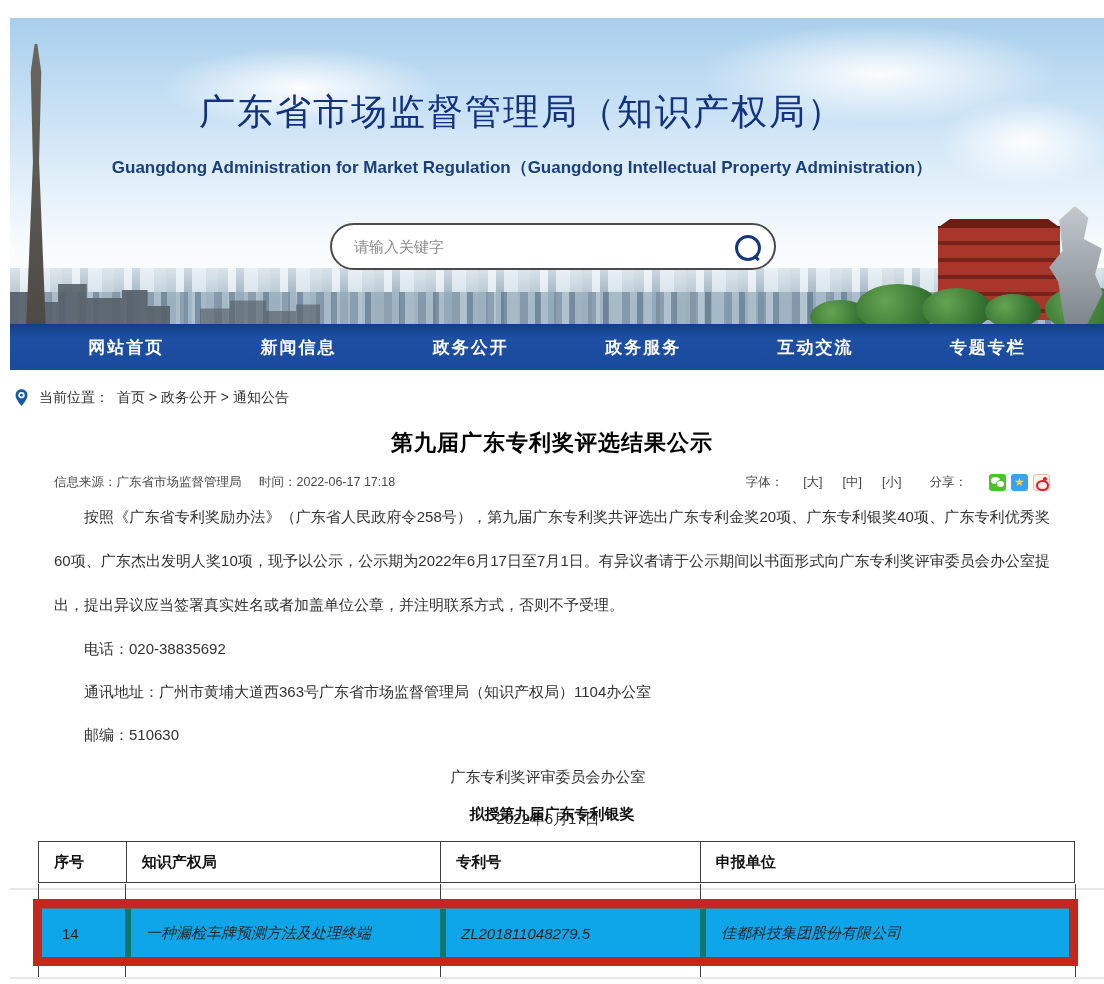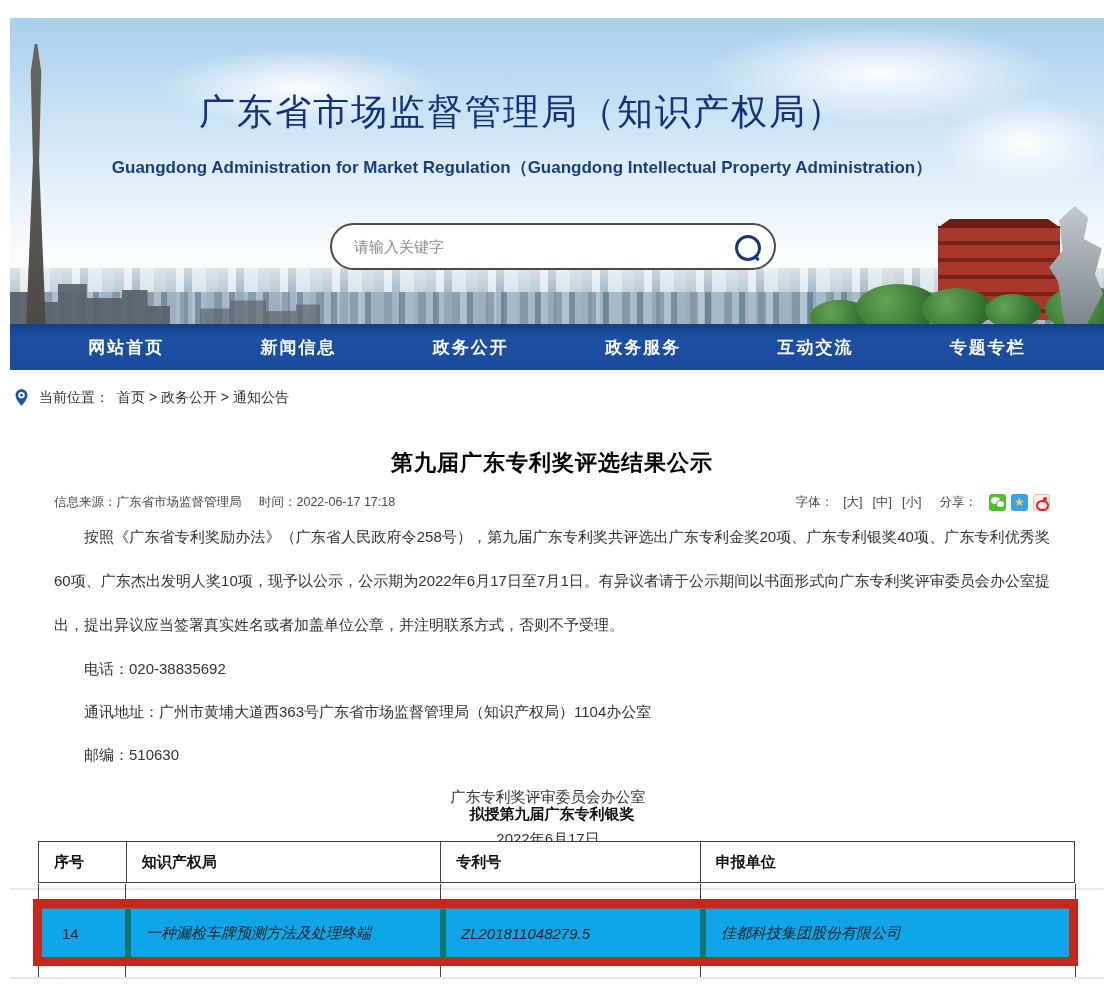--- a/index.html
+++ b/index.html
@@ -53,25 +53,25 @@
   .nav{position:absolute;left:10px;top:324px;width:1094px;height:46px;
     background:linear-gradient(180deg,#123e85 0%,#1d4fa3 30%,#1b4a9b 100%);
     display:flex;align-items:center;justify-content:space-around;padding:0 30px;}
   .nav a{color:#fff;font-size:17px;font-weight:bold;text-decoration:none;letter-spacing:2px;cursor:pointer;text-align:right;}
 
   
   .crumb{position:absolute;left:12px;top:388px;display:flex;align-items:center;gap:8px;font-size:14px;color:#333;}
   .crumb svg{display:block;}
 
   
-  .article{position:absolute;left:0;top:448px;width:1104px;padding:0 54px;color:#333;}
+  .article{position:absolute;left:0;top:428px;width:1104px;padding:0 54px;color:#333;}
   .article h2{margin:0 0 16px;text-align:center;font-size:22px;color:#000;font-weight:bold;letter-spacing:1px;}
   .meta{display:flex;justify-content:space-between;align-items:center;font-size:12.5px;color:#4a4a4a;margin-bottom:4px;}
   .meta-left span{margin-right:14px;}
-  .meta-right{display:flex;align-items:center;gap:10px;}
+  .meta-right{display:flex;align-items:center;gap:20px;}
   .fontsize{cursor:pointer;color:#444;}
   .share-icons{display:flex;align-items:center;gap:5px;margin-left:2px;}
   .si{width:17px;height:17px;border-radius:3px;position:relative;cursor:pointer;display:inline-block;}
   .si-wechat{background:#4dc02e;}
   .si-wechat:before{content:"";position:absolute;left:2px;top:3px;width:9px;height:7px;background:#fff;border-radius:50%;}
   .si-wechat:after{content:"";position:absolute;left:8px;top:7px;width:7px;height:6px;background:#fff;border-radius:50%;box-shadow:0 0 0 1px #4dc02e;}
   .si-qzone{background:#38a3ec;color:#ffd24a;font-size:12px;line-height:17px;text-align:center;}
   .si-weibo{background:#fff1e6;border:1px solid #eabf9f;}
   .si-weibo:before{content:"";position:absolute;left:2px;top:5px;width:9px;height:7px;border:2px solid #e6162d;border-radius:50%;}
   .si-weibo:after{content:"";position:absolute;right:2px;top:2px;width:4px;height:4px;border-radius:50%;background:#e6162d;}

